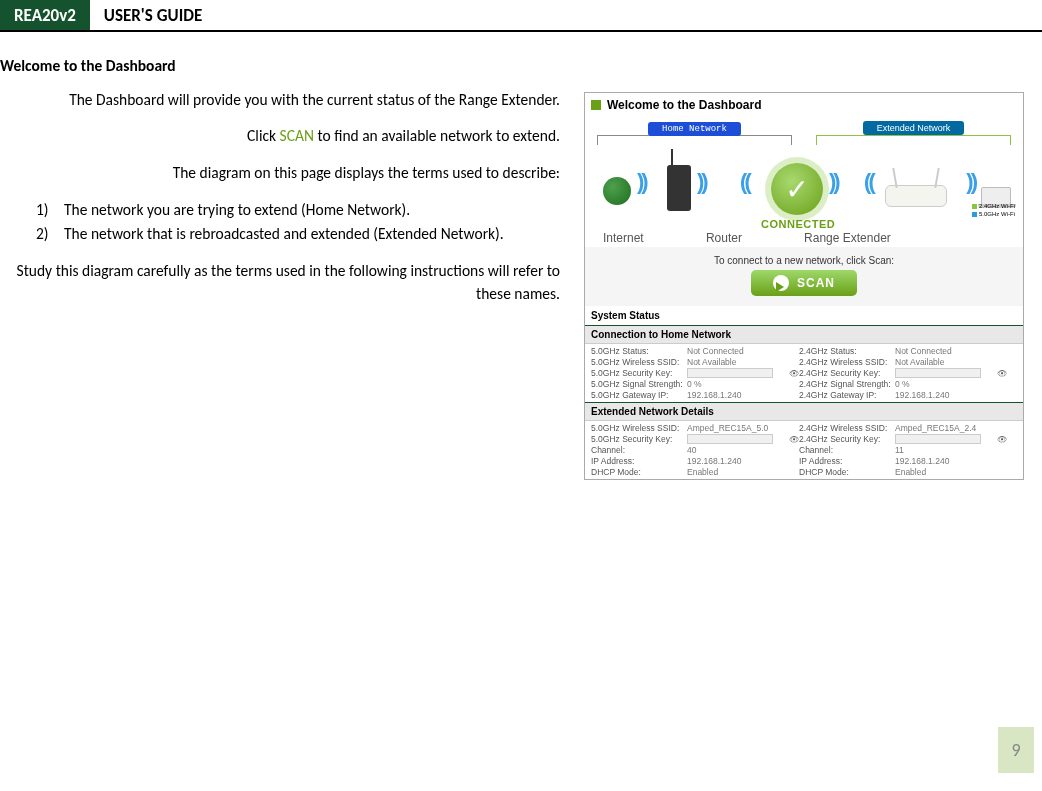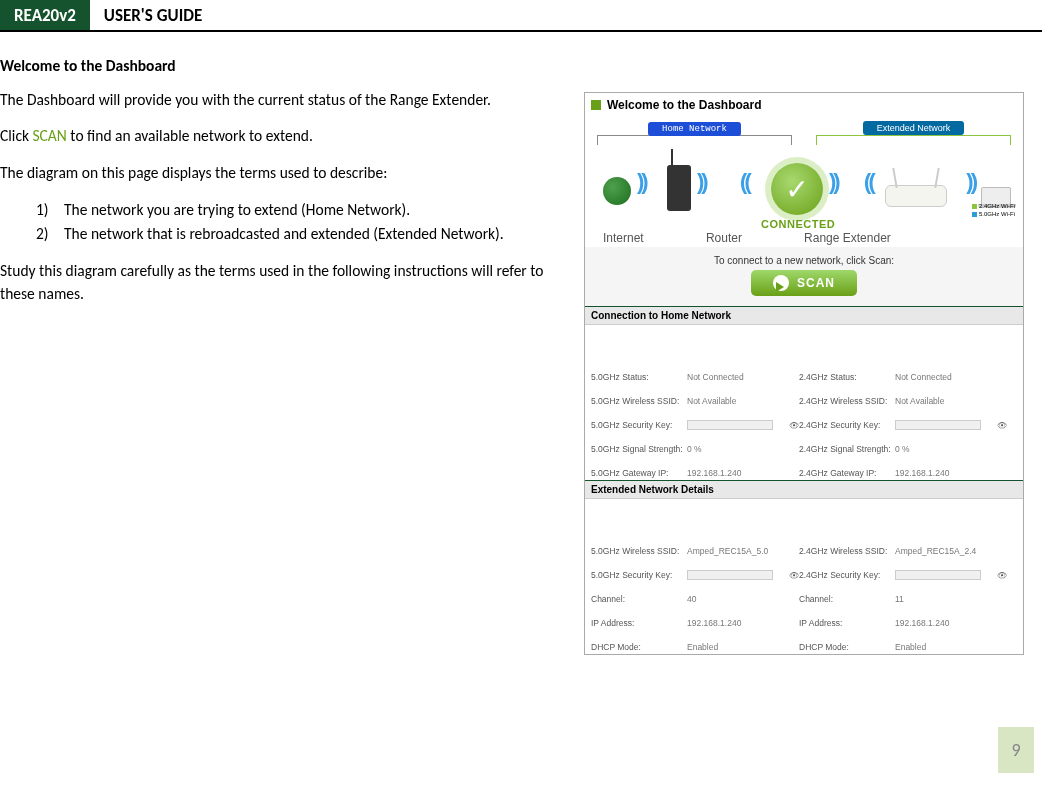--- a/index.html
+++ b/index.html
@@ -39,20 +39,21 @@
     .section-title {
       font-weight: bold;
       font-size: 15.5px;
       margin-bottom: 14px;
     }
     .body-text {
       font-size: 15.5px;
       line-height: 1.45;
       margin-bottom: 14px;
       max-width: 560px;
+      text-align: right;
     }
     .scan-highlight { color: #6aa017; }
     .list {
       margin-left: 36px;
       margin-bottom: 14px;
       font-size: 15.5px;
       line-height: 1.55;
     }
     .list-item { display: flex; }
     .list-num { width: 28px; flex-shrink: 0; }
@@ -186,21 +187,21 @@
     }
     .sec-hdr {
       background: #e8e8e8; font-size: 10px; font-weight: bold;
       padding: 3px 6px; border-top: 1px solid #14532d; border-bottom: 1px solid #ccc;
     }
     .sys-status { font-size: 10px; font-weight: bold; padding: 4px 6px; }
     .kv-grid {
       display: grid;
       grid-template-columns: 96px 102px 10px 96px 102px 10px;
       font-size: 8.5px; color: #555;
-      padding: 2px 6px; row-gap: 14px; align-items: center; margin-top: 45px;
+      padding: 2px 6px; row-gap: 1px; align-items: center;
     }
     .kv-grid .lbl { color: #555; }
     .kv-grid .val { color: #777; }
     .pwfield {
       background: #f0f0f0; border: 1px solid #ccc;
       height: 10px; width: 86px; display: inline-block;
     }
     .eye { font-size: 8px; color: #555; text-align: center;}
     .page-num {
       position: absolute; right: 8px; bottom: 18px;
@@ -292,20 +293,21 @@
   </div>
 
   <div class="connect-row">
     <div>To connect to a new network, click Scan:</div>
     <div class="scan-btn">
       <span class="ico"></span>
       <span>SCAN</span>
     </div>
   </div>
 
+  <div class="sys-status">System Status</div>
 
   <div class="sec-hdr">Connection to Home Network</div>
   <div class="kv-grid">
     <span class="lbl">5.0GHz Status:</span>
       <span class="val">Not Connected</span>
       <span></span>
     <span class="lbl">2.4GHz Status:</span>
       <span class="val">Not Connected</span>
       <span></span>
 

